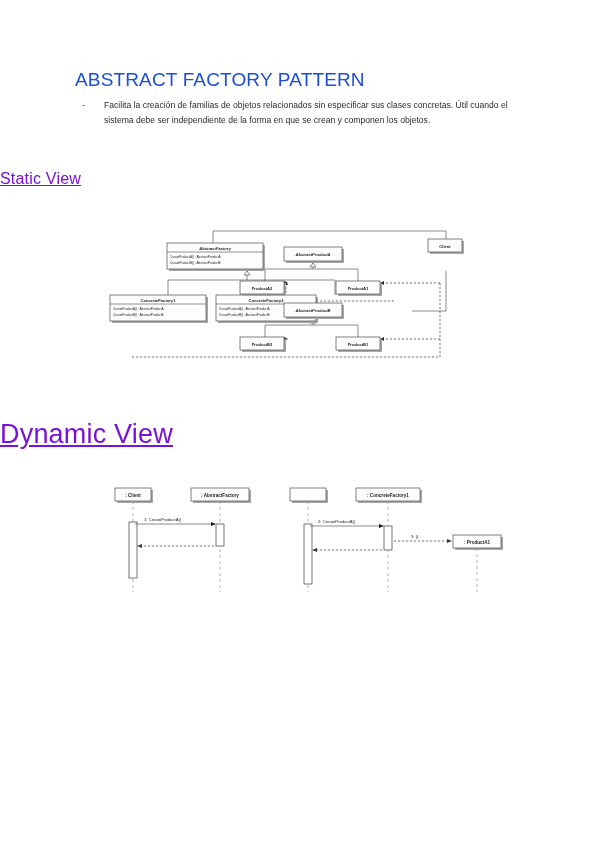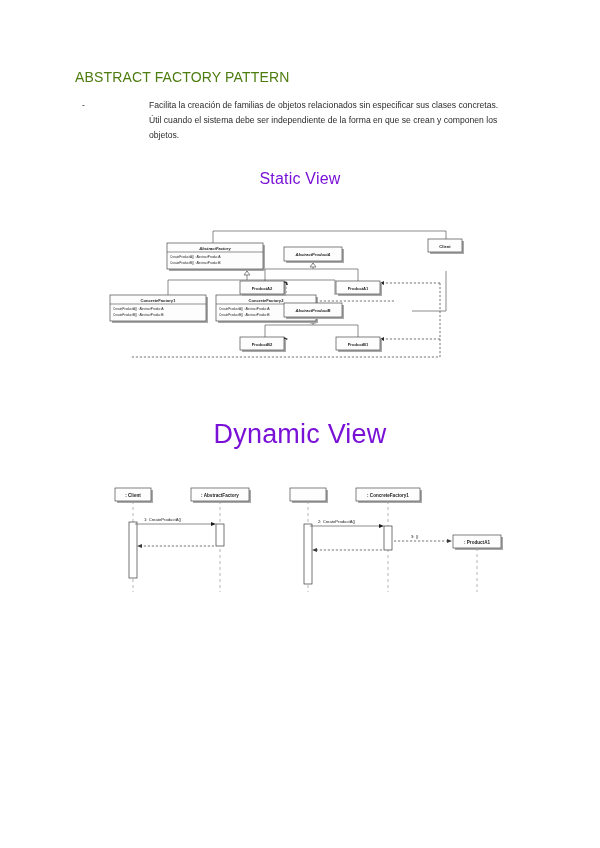--- a/index.html
+++ b/index.html
@@ -14,24 +14,24 @@
     font-family: "Liberation Sans", sans-serif;
     color: #231f20;
     overflow: hidden;
   }
 
   
   .page-title {
     position: absolute;
     left: 75px;
     top: 69px;
-    font-size: 14px;
+    font-size: 19px;
     font-weight: 400;
     letter-spacing: 0.15px;
-    color: #4d7c0f;
+    color: #1d4ed8;
     white-space: nowrap;
   }
   .bullet-row {
     position: absolute;
     left: 82px;
     top: 98px;
     width: 430px;
     display: flex;
     align-items: flex-start;
   }
@@ -41,29 +41,29 @@
     font-size: 8.5px;
     line-height: 15.2px;
     color: #2b2b2b;
   }
   .bullet-text {
     flex: 1;
     font-size: 8.6px;
     line-height: 15.2px;
     color: #2b2b2b;
     text-align: left;
-    margin-left: 45px;
   }
 
   .section-heading {
     position: absolute;
     width: 100%;
-    text-align: center;
+    text-align: left;
     color: #7a11d6;
     font-weight: 400;
+    text-decoration: underline;
   }
   #static-heading {
     top: 170px;
     font-size: 16px;
     letter-spacing: 0.2px;
   }
   #dynamic-heading {
     top: 419px;
     font-size: 27px;
     letter-spacing: 0.2px;

